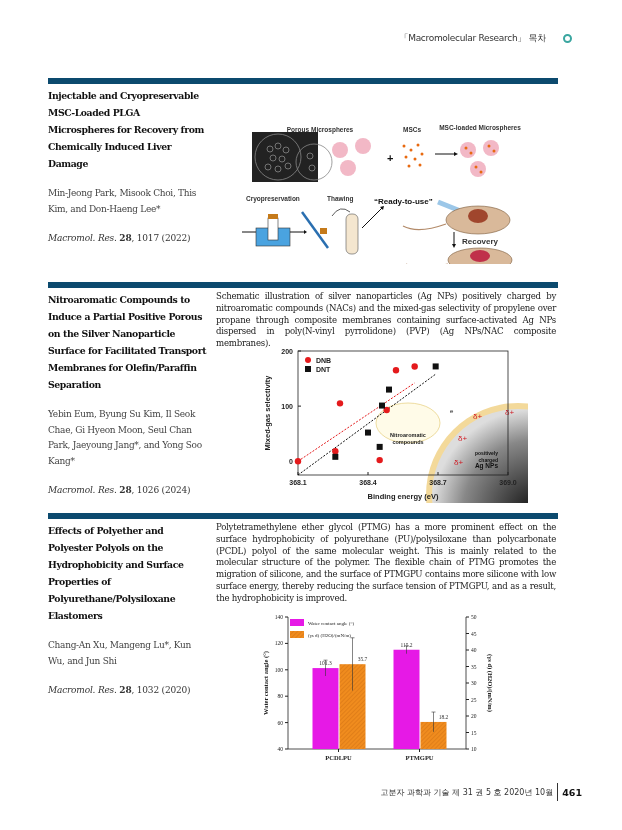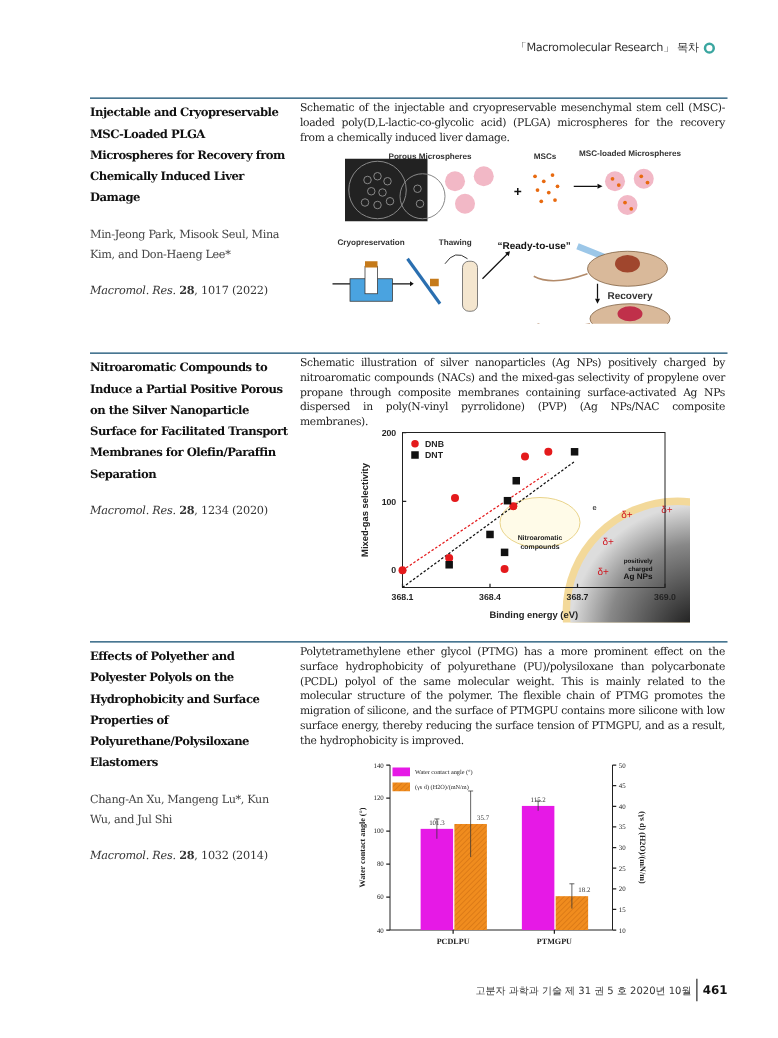--- a/index.html
+++ b/index.html
@@ -1,22 +1,22 @@
 <!DOCTYPE html>
 <html><head>
 <meta charset="utf-8">
 <style>
   * { box-sizing: border-box; margin: 0; padding: 0; }
   html, body { width: 622px; height: 830px; background: #ffffff; overflow: hidden; }
   body { position: relative; font-family: "DejaVu Serif", serif; color: #222; }
 
-  .header { position: absolute; top: 32px; right: 50px; font-family: "DejaVu Sans", sans-serif; font-size: 9px; color: #333; display: flex; align-items: center; gap: 4px; letter-spacing: -0.3px; }
+  .header { position: absolute; top: 32px; right: 50px; font-family: "DejaVu Sans", sans-serif; font-size: 9px; color: #333; display: flex; align-items: center; gap: 17px; letter-spacing: -0.3px; }
   .header .ring { width: 9px; height: 9px; border-radius: 50%; border: 2.5px solid #3aa6a0; display: inline-block; }
 
-  .section { position: absolute; left: 72px; width: 510px; border-top: 1px solid #0c4a6e; }
+  .section { position: absolute; left: 48px; width: 510px; border-top: 6px solid #0c4a6e; }
   .sec1 { top: 78px; height: 185px; }
   .sec2 { top: 282px; height: 225px; }
   .sec3 { top: 513px; height: 250px; }
 
   .left { position: absolute; left: 0; top: 0; width: 160px; }
   .title { font-family: "DejaVu Serif", serif; font-weight: bold; font-size: 9.3px; line-height: 17px; color: #111; margin-top: 3px; letter-spacing: -0.4px; }
   .authors { font-size: 9px; line-height: 15.5px; color: #444; margin-top: 14px; letter-spacing: -0.3px; }
   .cite { font-size: 9px; color: #333; margin-top: 16px; letter-spacing: -0.2px; }
   .cite i { font-style: italic; margin-top: 24px; }
   .cite b { font-weight: bold; }
@@ -37,25 +37,22 @@
 <body>
 
 <div class="header">
   <span>「Macromolecular Research」 목차</span>
   <span class="ring"></span>
 </div>
 
 <div class="section sec1">
   <div class="left">
     <div class="title">Injectable and Cryopreservable MSC-Loaded PLGA Microspheres for Recovery from Chemically Induced Liver Damage</div>
-    <div class="authors">Min-Jeong Park, Misook Seul, Mina Kim, and Don-Haeng Lee*</div>
+    <div class="authors">Min-Jeong Park, Misook Choi, This Kim, and Don-Haeng Lee*</div>
     <div class="cite"><i>Macromol. Res.</i> <b>28</b><span>, 1017 (2022)</span></div>
-  </div>
-  <div class="right">
-    <div class="abstract">Schematic of the injectable and cryopreservable mesenchymal stem cell (MSC)-loaded poly(D,L-lactic-co-glycolic acid) (PLGA) microspheres for the recovery from a chemically induced liver damage.</div>
   </div>
   <div class="fig" style="left:180px; top:40px;">
     <svg width="330" height="140" viewBox="0 0 330 140" class="sans">
 
       <rect x="24" y="8" width="66" height="50" fill="#222"></rect>
       <g fill="none" stroke="#888" stroke-width="0.8">
         <circle cx="50" cy="33" r="23"></circle>
           <circle cx="86" cy="38" r="18"></circle>
         <circle cx="42" cy="25" r="3"></circle>
           <circle cx="50" cy="22" r="3"></circle>
@@ -135,21 +132,22 @@
       <line x1="226" y1="108" x2="226" y2="120" stroke="#111"></line>
         <polygon points="224,120 226,124 228,120" fill="#111"></polygon>
       <text x="234" y="120" font-size="8" font-weight="bold" fill="#333">Recovery</text>
     </svg>
   </div>
 </div>
 
 <div class="section sec2">
   <div class="left">
     <div class="title">Nitroaromatic Compounds to Induce a Partial Positive Porous on the Silver Nanoparticle Surface for Facilitated Transport Membranes for Olefin/Paraffin Separation</div>
-    <div class="cite"><i>Macromol. Res.</i> <b>28</b><span>, 1234 (2020)</span></div>
+    <div class="authors">Yebin Eum, Byung Su Kim, Il Seok Chae, Gi Hyeon Moon, Seul Chan Park, Jaeyoung Jang*, and Yong Soo Kang*</div>
+    <div class="cite"><i>Macromol. Res.</i> <b>28</b><span>, 1026 (2024)</span></div>
   </div>
   <div class="right">
     <div class="abstract">Schematic illustration of silver nanoparticles (Ag NPs) positively charged by nitroaromatic compounds (NACs) and the mixed-gas selectivity of propylene over propane through composite membranes containing surface-activated Ag NPs dispersed in poly(N-vinyl pyrrolidone) (PVP) (Ag NPs/NAC composite membranes).</div>
   </div>
   <div class="fig" style="left:210px; top:55px;">
     <svg id="chart1" width="270" height="160" viewBox="0 0 270 160" class="sans">
         <defs>
           <radialGradient id="agGrad" cx="0.6" cy="0.6" r="0.6">
             <stop offset="0" stop-color="#111"></stop>
             <stop offset="0.7" stop-color="#888"></stop>
@@ -205,22 +203,22 @@
         <text x="58" y="19.5" font-size="7" font-weight="bold" fill="#222">DNB</text>
         <rect x="47" y="23" width="6" height="6" fill="#111111"></rect>
         <text x="58" y="28.5" font-size="7" font-weight="bold" fill="#222">DNT</text>
       </svg>
   </div>
 </div>
 
 <div class="section sec3">
   <div class="left">
     <div class="title">Effects of Polyether and Polyester Polyols on the Hydrophobicity and Surface Properties of Polyurethane/Polysiloxane Elastomers</div>
-    <div class="authors">Chang-An Xu, Mangeng Lu*, Kun Wu, and Jul Shi</div>
-    <div class="cite"><i>Macromol. Res.</i> <b>28</b><span>, 1032 (2014)</span></div>
+    <div class="authors">Chang-An Xu, Mangeng Lu*, Kun Wu, and Jun Shi</div>
+    <div class="cite"><i>Macromol. Res.</i> <b>28</b><span>, 1032 (2020)</span></div>
   </div>
   <div class="right">
     <div class="abstract">Polytetramethylene ether glycol (PTMG) has a more prominent effect on the surface hydrophobicity of polyurethane (PU)/polysiloxane than polycarbonate (PCDL) polyol of the same molecular weight. This is mainly related to the molecular structure of the polymer. The flexible chain of PTMG promotes the migration of silicone, and the surface of PTMGPU contains more silicone with low surface energy, thereby reducing the surface tension of PTMGPU, and as a result, the hydrophobicity is improved.</div>
   </div>
   <div class="fig" style="left:210px; top:92px;">
     <svg id="chart2" width="240" height="160" viewBox="0 0 240 160" class="serifs">
         <defs>
           <pattern id="hatch" width="3" height="3" patternUnits="userSpaceOnUse" patternTransform="rotate(45)">
             <rect width="3" height="3" fill="#f08c1e"></rect>
             <line x1="0" y1="0" x2="0" y2="3" stroke="#c96a10" stroke-width="0.8"></line>

